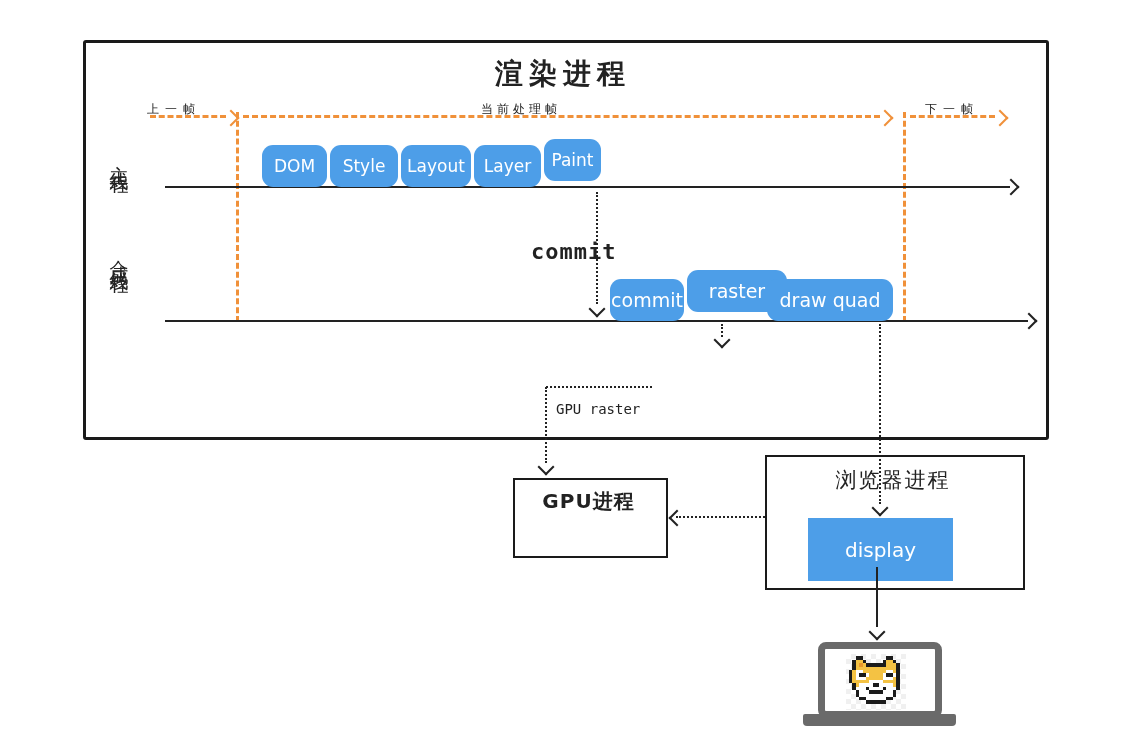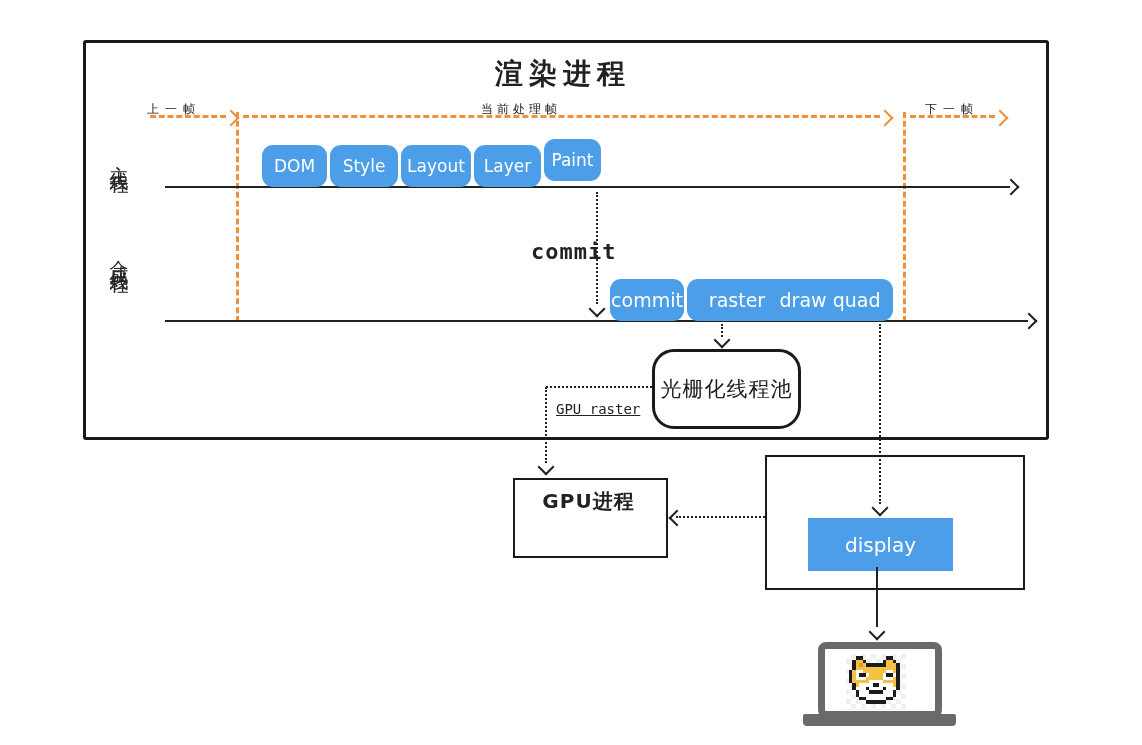--- a/index.html
+++ b/index.html
@@ -49,21 +49,21 @@
   .gpu-raster-label{font-size:14px;font-family:"DejaVu Sans Mono","Liberation Mono",monospace;}
 
   .pool-box{left:652px;top:349px;width:143px;height:74px;border:3px solid #1a1a1a;border-radius:22px;
             display:flex;align-items:center;justify-content:center;font-size:21px;letter-spacing:1px;}
 
   .gpu-box{left:513px;top:478px;width:151px;height:76px;border:2.5px solid #1a1a1a;}
   .gpu-box-label{left:513px;top:488px;width:151px;text-align:center;font-size:20px;letter-spacing:1px;font-weight:bold;}
 
   .browser-box{left:765px;top:455px;width:256px;height:131px;border:2.5px solid #1a1a1a;}
   .browser-title{left:765px;top:466px;width:256px;text-align:center;font-size:21px;letter-spacing:2px;}
-  .display-box{left:808px;top:518px;width:145px;height:53px;background:var(--blue);color:#fff;
+  .display-box{left:808px;top:518px;width:145px;height:63px;background:var(--blue);color:#fff;
                display:flex;align-items:center;justify-content:center;font-size:20px;}
 
   
   .laptop-screen{left:818px;top:642px;width:110px;height:62px;border:7px solid var(--gray);border-radius:8px;background:#fff;}
   .laptop-base{left:803px;top:714px;width:153px;height:12px;background:var(--gray);border-radius:2px 2px 4px 4px;}
   .checker{left:846px;top:654px;width:60px;height:56px;
            background:repeating-conic-gradient(#ececec 0% 25%,#ffffff 0% 50%) 0 0/10px 10px;opacity:.8;}
 </style>
 </head>
 <body>
@@ -99,38 +99,38 @@
   <div class="abs stage" style="left:544px;top:139px;width:57px;">Paint</div>
 
   <div class="abs commit-label" style="left:492px;top:239px;">commit</div>
   <div class="abs dot-v" style="left:596px;top:192px;height:112px;"></div>
   <div class="abs chev d" style="left:591px;top:303px;"></div>
 
   <div class="abs solid-h" style="left:165px;top:320px;width:863px;"></div>
   <div class="abs chev r" style="left:1023px;top:315px;"></div>
 
   <div class="abs stage big" style="left:610px;top:279px;width:74px;">commit</div>
-  <div class="abs stage big" style="left:687px;top:279px;width:100px;">raster</div>
+  <div class="abs stage big" style="left:687px;top:270px;width:100px;">raster</div>
   <div class="abs stage big" style="left:767px;top:279px;width:126px;">draw quad</div>
 
   <div class="abs dot-v" style="left:721px;top:324px;height:13px;"></div>
   <div class="abs chev d" style="left:716px;top:334px;"></div>
-  <div class="abs pool-box">光栅化线程池</div>
 
   <div class="abs dot-h" style="left:546px;top:386px;width:106px;"></div>
   <div class="abs dot-v" style="left:545px;top:387px;height:76px;"></div>
   <div class="abs chev d" style="left:540px;top:461px;"></div>
-  <div class="abs gpu-raster-label" style="left:556px;top:401px;text-decoration:underline;">GPU raster</div>
+  <div class="abs gpu-raster-label" style="left:556px;top:401px;">GPU raster</div>
 
   <div class="abs gpu-box"></div>
   <div class="abs gpu-box-label">GPU进程</div>
 
   <div class="abs dot-v" style="left:879px;top:324px;height:180px;"></div>
 
   <div class="abs browser-box"></div>
+  <div class="abs browser-title">浏览器进程</div>
   <div class="abs chev d" style="left:874px;top:502px;"></div>
   <div class="abs display-box">display</div>
 
   <div class="abs dot-h" style="left:676px;top:516px;width:89px;"></div>
   <div class="abs chev l" style="left:671px;top:512px;"></div>
 
   <div class="abs thin-v" style="left:876px;top:567px;height:60px;"></div>
   <div class="abs chev d" style="left:871px;top:626px;"></div>
 
   <div class="abs laptop-screen"></div>

